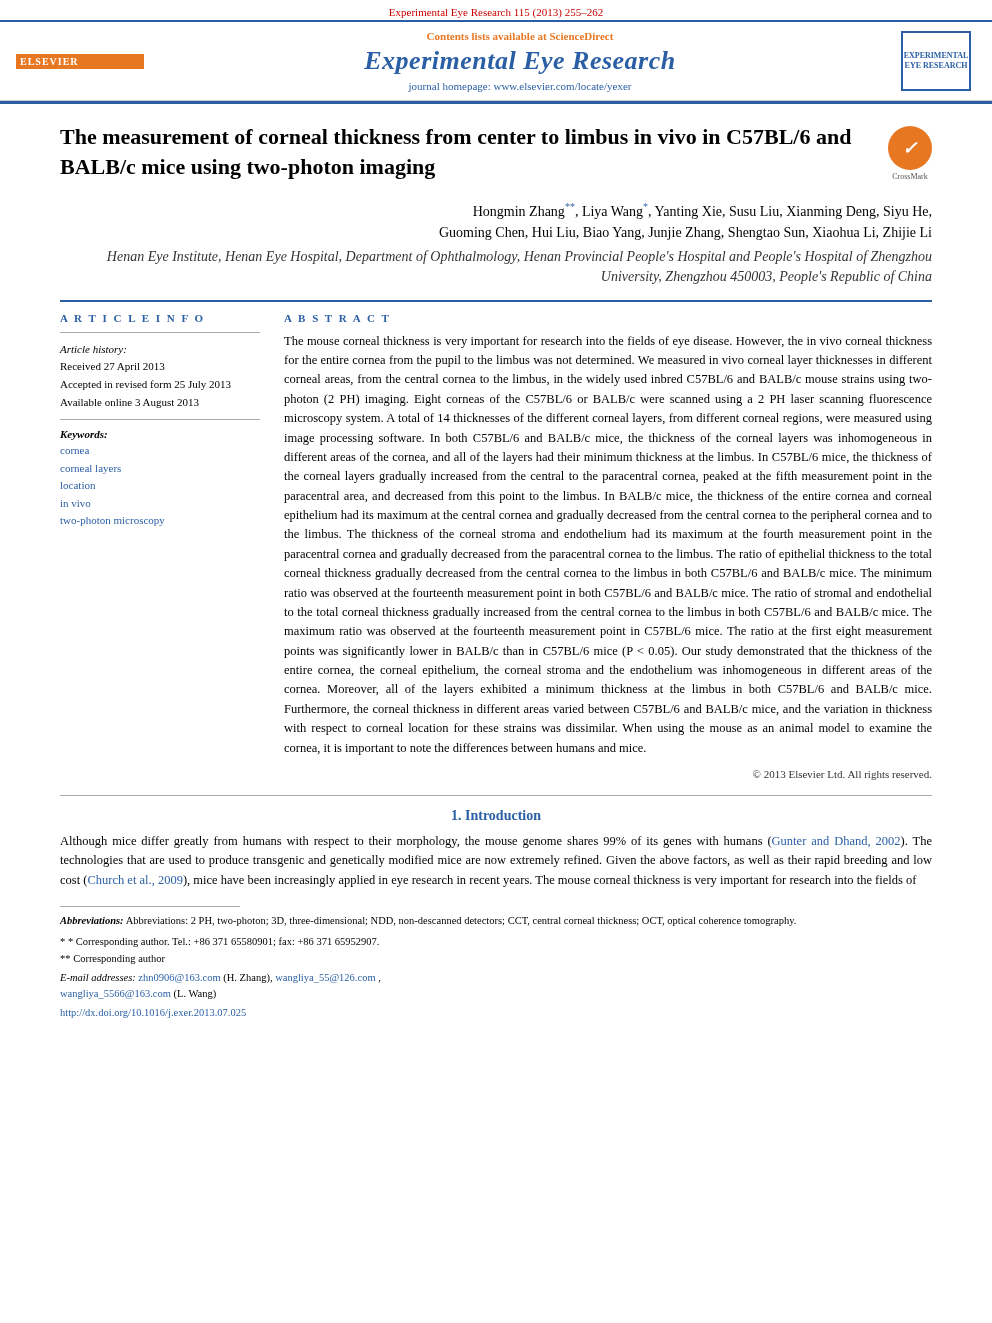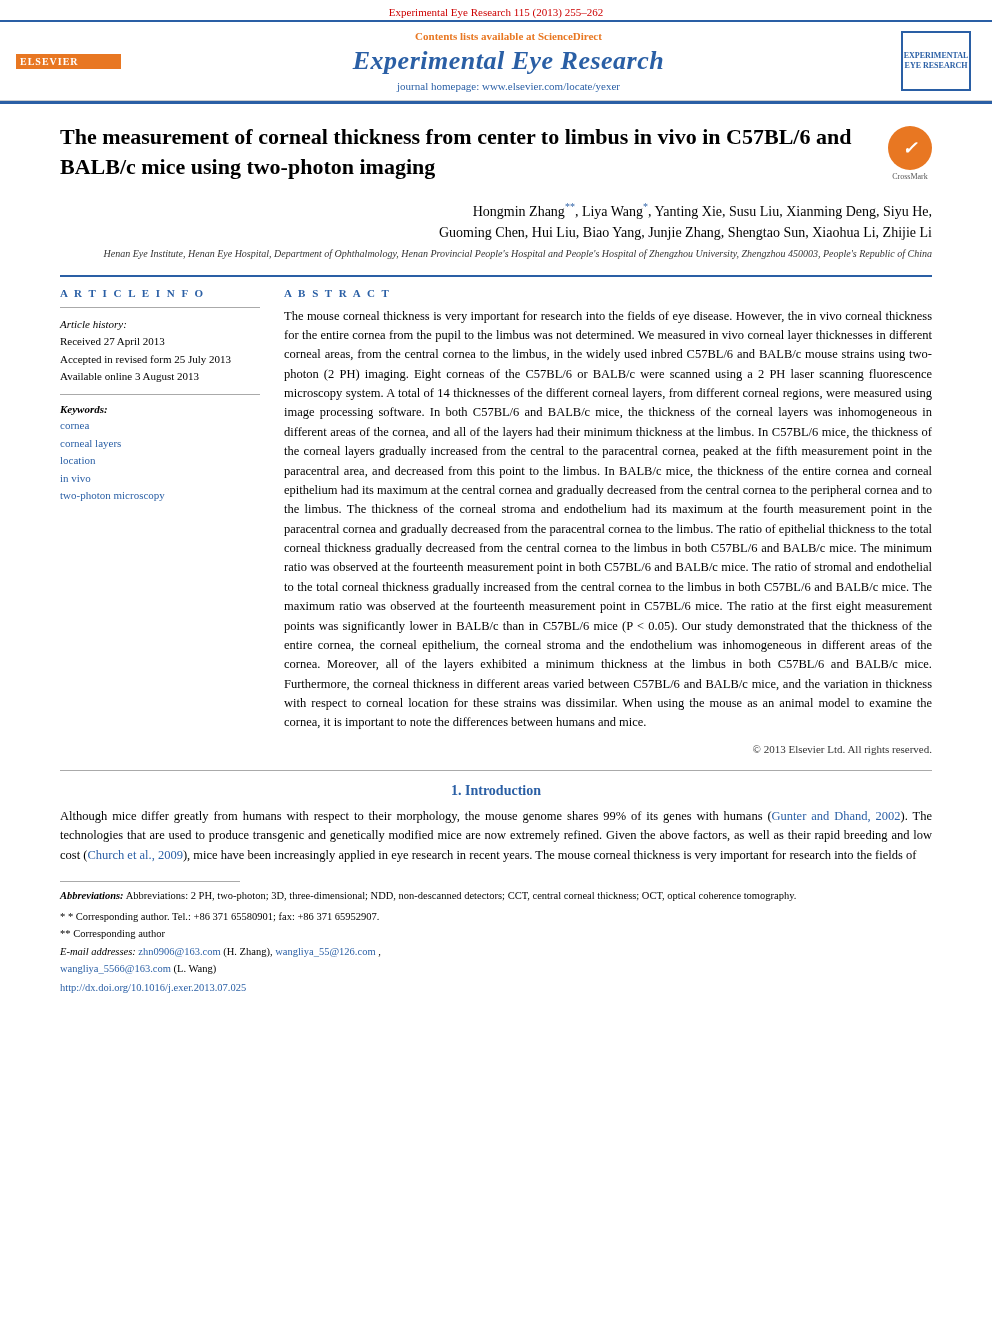--- a/index.html
+++ b/index.html
@@ -24,21 +24,21 @@
 
     
     .journal-header {
       display: flex;
       align-items: center;
       padding: 8px 16px;
       border-bottom: 1px solid #ccc;
       position: relative;
     }
     .journal-header-left {
-      width: 105px;
+      width: 128px;
       flex-shrink: 0;
     }
     .journal-header-center {
       flex: 1;
       text-align: center;
     }
     .journal-header-right {
       width: 80px;
       flex-shrink: 0;
       display: flex;
@@ -142,21 +142,21 @@
       font-size: 14px;
       color: #000;
       line-height: 1.5;
     }
     .author-sup {
       font-size: 10px;
       vertical-align: super;
       color: #2a5fa5;
     }
     .affiliation-line {
-      font-size: 10px;
+      font-size: 14px;
       font-style: italic;
       color: #333;
       margin-top: 4px;
       line-height: 1.4;
     }
 
     
     .thin-blue-sep {
       height: 1.5px;
       background: #2a5fa5;

